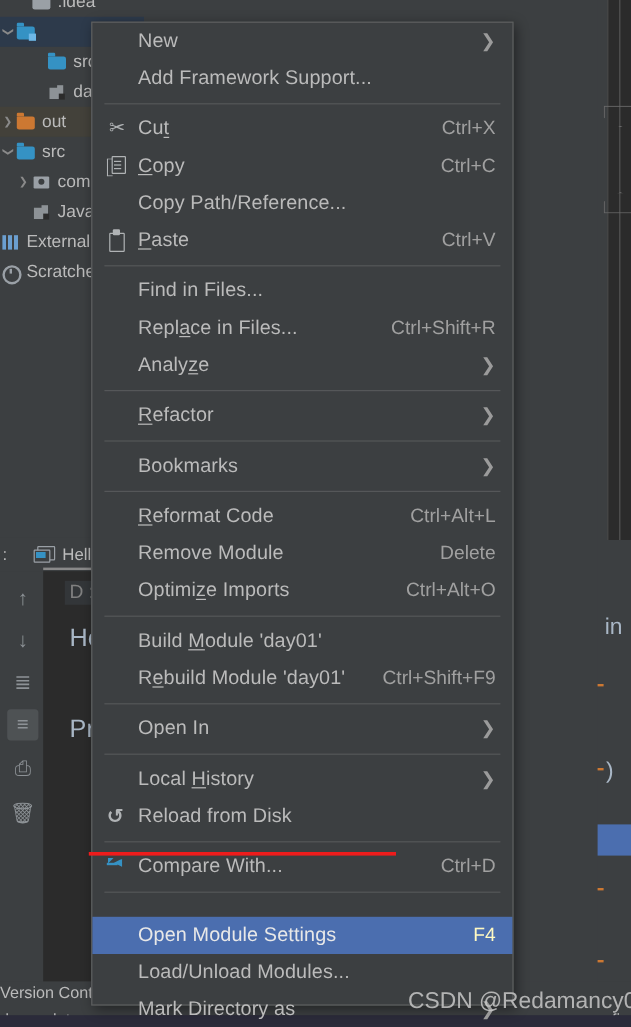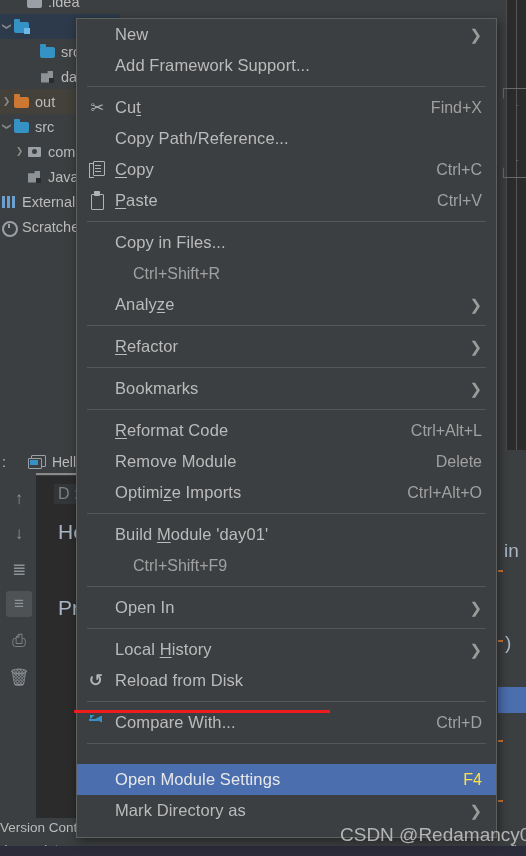--- a/index.html
+++ b/index.html
@@ -73,32 +73,32 @@
   .chev{position:absolute;width:26px;height:16px;border:1.5px solid #6a6a6a;}
   .chev.c1{left:503px;top:88px;clip-path:polygon(0 0,100% 0,100% 55%,50% 100%,0 55%);}
   .chev.c2{left:503px;top:160px;clip-path:polygon(50% 0,100% 45%,100% 100%,0 100%,0 45%);}
   .rline{position:absolute;left:516px;top:0;width:1px;height:450px;background:#555;}
   .rtext{position:absolute;font-size:19px;color:#a9b7c6;white-space:nowrap;}
   .rmark{position:absolute;width:5px;height:2px;background:#cc7832;left:498px;}
   .rblue{position:absolute;left:498px;top:687px;width:28px;height:26px;background:#4b6eaf;}
 
   
   #ctxmenu{
-    position:absolute;left:76px;top:18px;width:421px;height:820px;
+    position:absolute;left:76px;top:18px;width:352px;height:820px;
     background:#3c3f41;border:1px solid #5e6060;box-sizing:border-box;
     box-shadow:2px 3px 10px rgba(0,0,0,.45);
   }
   .mi{position:relative;height:31px;display:flex;align-items:center;box-sizing:border-box;
       padding:0 14px 0 8px;cursor:default;}
   .mi.hl{background:#4b6eaf;margin-top:20px;}
   .mi-icon{flex:0 0 26px;width:26px;height:20px;position:relative;margin-right:4px;}
   .mi-text{flex:1 1 auto;font-size:16.5px;color:#bbbbbb;white-space:nowrap;letter-spacing:.1px;}
   .mi.hl .mi-text{color:#e8e8e8;}
   .mi-key{flex:0 0 auto;font-size:16px;color:#a0a0a0;white-space:nowrap;padding-left:18px;}
-  .mi.hl .mi-key{color:#fde047;}
+  .mi.hl .mi-key{color:#fef9c3;}
   .mi-sub{flex:0 0 auto;font-size:15px;color:#9b9b9b;padding-left:18px;line-height:1;}
   .msep{height:1px;background:#555759;margin:5px 10px 5px 10px;}
   u{text-decoration:underline;text-underline-offset:2px;}
 
   
   .g-cut,.g-copy,.g-paste,.g-reload,.g-compare,.g-diagram{position:absolute;left:4px;top:1px;}
   .g-cut{width:17px;height:17px;color:#b0b3b5;font-size:16px;line-height:17px;text-align:center;}
   .g-copy{width:16px;height:16px;}
   .g-copy .b1{position:absolute;left:4px;top:0;width:10px;height:13px;border:1.6px solid #b0b3b5;border-radius:1px;background:#3c3f41;}
   .g-copy .b2{position:absolute;left:0;top:2px;width:4px;height:13px;border:1.6px solid #b0b3b5;border-right:none;border-radius:1px 0 0 1px;background:#3c3f41;}
@@ -221,21 +221,21 @@
         <div class="cline" style="top:120px;font-size:21px">Pr</div>
       </div>
     </div>
   </div>
 
   <div class="rightbg"></div>
   <div class="rightedit"></div>
   <div class="rline"></div>
   <div class="chev c1"></div>
   <div class="chev c2"></div>
-  <div class="rtext" style="left:504px;top:540px">in</div>
+  <div class="rtext" style="left:504px;top:512px">in</div>
   <div class="rtext" style="left:505px;top:632px">)</div>
   <div class="rmark" style="top:570px"></div>
   <div class="rmark" style="top:640px"></div>
   <div class="rmark" style="top:740px"></div>
   <div class="rmark" style="top:800px"></div>
   <div class="rblue"></div>
 
   <div class="statusbar">
     <div class="status-l">Version Cont</div>
     <div class="status-l2">d complete</div>
@@ -253,56 +253,57 @@
     <div class="mi">
       <span class="mi-icon"></span>
       <span class="mi-text">Add Framework Support...</span>
     </div>
     <div class="msep"></div>
     <div class="mi">
       <span class="mi-icon">
         <span class="g-cut">✂</span>
       </span>
       <span class="mi-text">Cu<u>t</u></span>
-      <span class="mi-key">Find+X</span>
-    </div>
-    <div class="mi">
-      <span class="mi-icon"></span>
-      <span class="mi-text">Copy Path/Reference...</span>
+      <span class="mi-key">Ctrl+X</span>
     </div>
     <div class="mi">
       <span class="mi-icon">
         <span class="g-copy">
           <span class="b2"></span>
           <span class="b1"></span>
           <span class="l" style="top:4px"></span>
           <span class="l" style="top:7px"></span>
           <span class="l" style="top:10px"></span>
         </span>
       </span>
       <span class="mi-text"><u>C</u>opy</span>
       <span class="mi-key">Ctrl+C</span>
     </div>
     <div class="mi">
+      <span class="mi-icon"></span>
+      <span class="mi-text">Copy Path/Reference...</span>
+    </div>
+    <div class="mi">
       <span class="mi-icon">
         <span class="g-paste">
           <span class="bd"></span>
           <span class="cl"></span>
         </span>
       </span>
       <span class="mi-text"><u>P</u>aste</span>
       <span class="mi-key">Ctrl+V</span>
     </div>
     <div class="msep"></div>
     <div class="mi">
       <span class="mi-icon"></span>
-      <span class="mi-text">Copy in Files...</span>
-    </div>
-    <div class="mi">
-      <span class="mi-icon"></span>
+      <span class="mi-text">Find in Files...</span>
+    </div>
+    <div class="mi">
+      <span class="mi-icon"></span>
+      <span class="mi-text">Repl<u>a</u>ce in Files...</span>
       <span class="mi-key">Ctrl+Shift+R</span>
     </div>
     <div class="mi">
       <span class="mi-icon"></span>
       <span class="mi-text">Analy<u>z</u>e</span>
       <span class="mi-sub">❯</span>
     </div>
     <div class="msep"></div>
     <div class="mi">
       <span class="mi-icon"></span>
@@ -331,20 +332,21 @@
       <span class="mi-text">Optimi<u>z</u>e Imports</span>
       <span class="mi-key">Ctrl+Alt+O</span>
     </div>
     <div class="msep"></div>
     <div class="mi">
       <span class="mi-icon"></span>
       <span class="mi-text">Build <u>M</u>odule 'day01'</span>
     </div>
     <div class="mi">
       <span class="mi-icon"></span>
+      <span class="mi-text">R<u>e</u>build Module 'day01'</span>
       <span class="mi-key">Ctrl+Shift+F9</span>
     </div>
     <div class="msep"></div>
     <div class="mi">
       <span class="mi-icon"></span>
       <span class="mi-text">Open In</span>
       <span class="mi-sub">❯</span>
     </div>
     <div class="msep"></div>
     <div class="mi">
@@ -371,20 +373,24 @@
       <span class="mi-key">Ctrl+D</span>
     </div>
     <div class="msep"></div>
     <div class="mi hl" style="background: rgb(75, 110, 175);">
       <span class="mi-icon"></span>
       <span class="mi-text">Open Module Settings</span>
       <span class="mi-key">F4</span>
     </div>
     <div class="mi">
       <span class="mi-icon"></span>
+      <span class="mi-text">Load/Unload Modules...</span>
+    </div>
+    <div class="mi">
+      <span class="mi-icon"></span>
       <span class="mi-text">Mark Directory as</span>
       <span class="mi-sub">❯</span>
     </div>
   </div>
 
 <div id="redline" style="background: rgb(238, 28, 28);"></div>
 
 <div id="watermark">CSDN @Redamancy06</div>
 
 </body></html>

